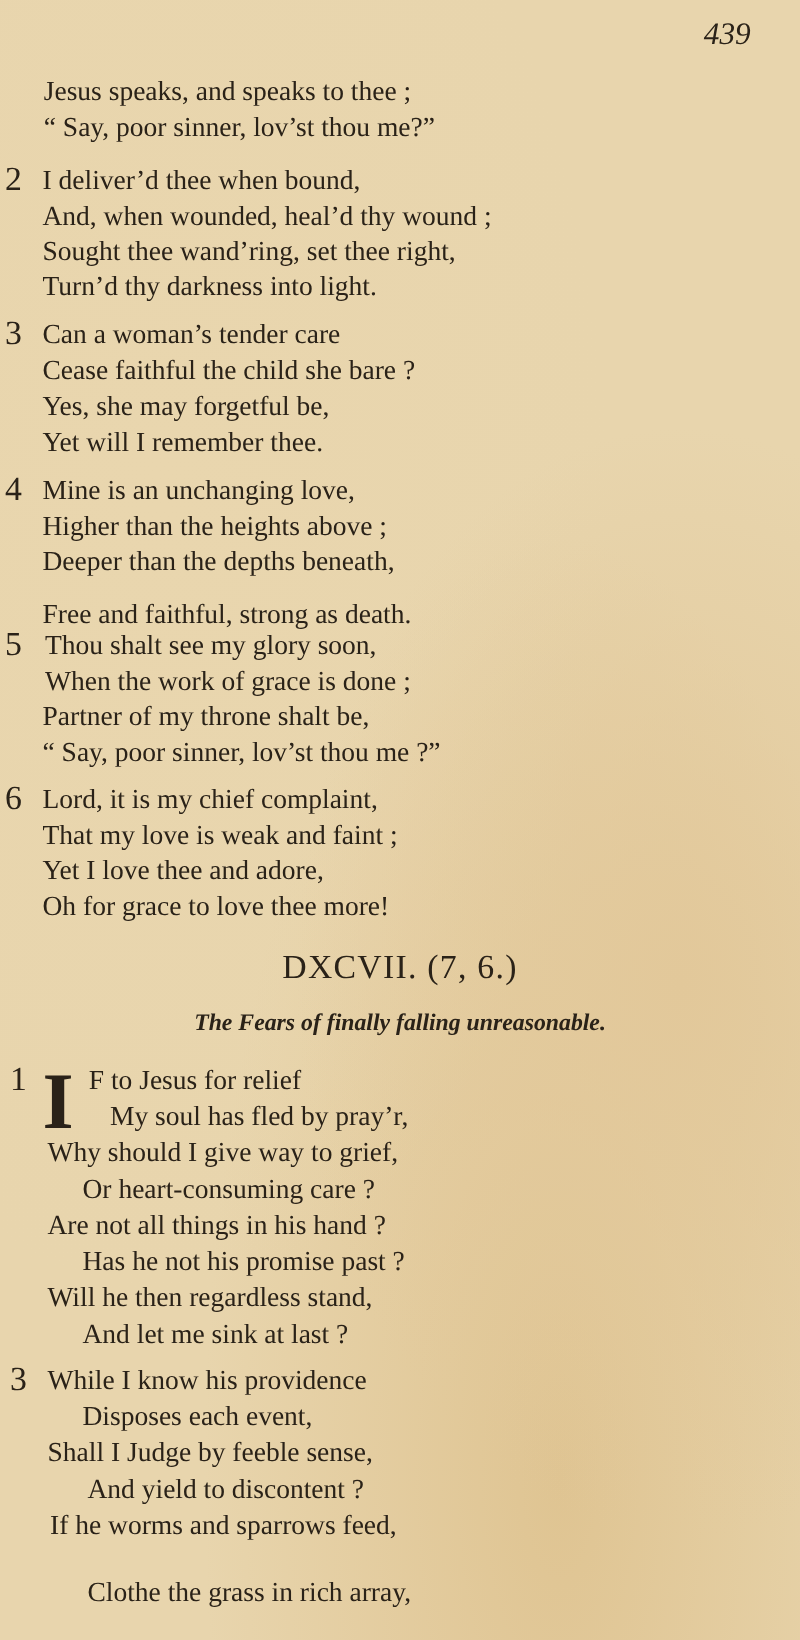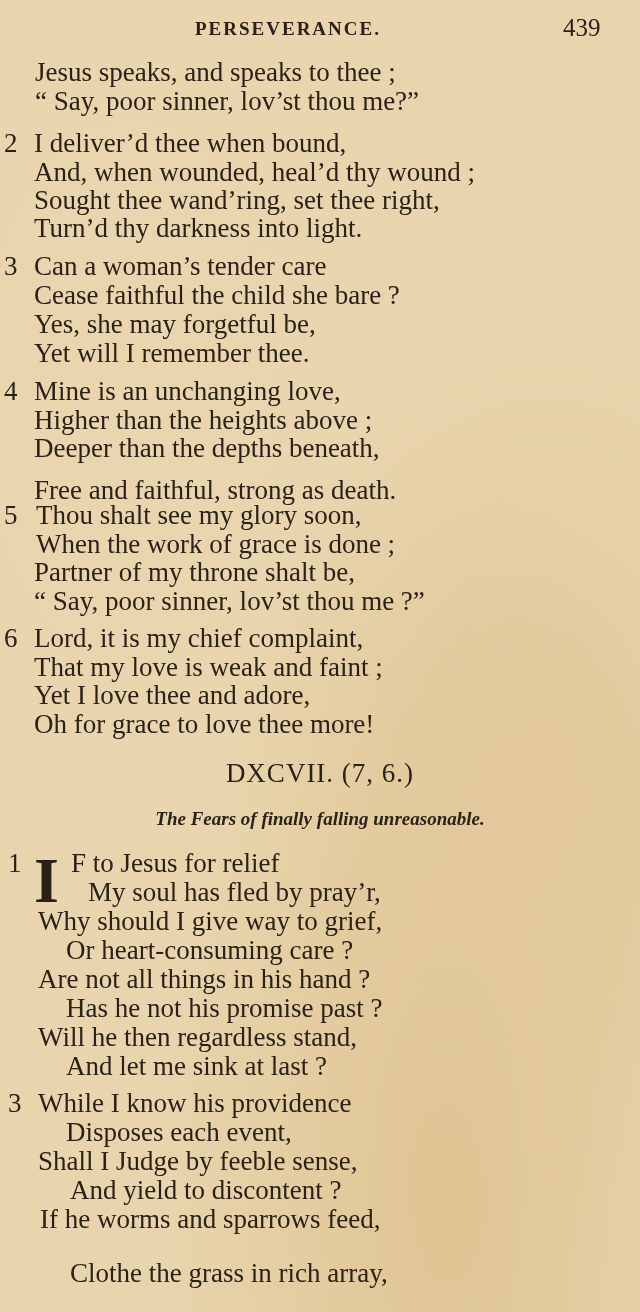--- a/index.html
+++ b/index.html
@@ -15,44 +15,43 @@
   }
   .page { position:absolute; left:0; top:0; width:640px; height:1312px; }
   .running-head {
     position:absolute; top:14px; left:0; width:640px; height:30px;
   }
   .running-title {
     position:absolute; left:195px; top:4px;
     font-size:19px; letter-spacing:2px; font-weight:bold;
   }
   .page-number {
-    position:absolute; left:563px; top:0px; font-size:25px;
+    position:absolute; left:563px; top:0px; font-size:25px;font-style:italic;
   }
   .line {
-    position:absolute; font-size:27px; white-space:nowrap; line-height:29px;
+    position:absolute; font-size:22px; white-space:nowrap; line-height:29px;
   }
   .vnum { position:absolute; font-size:27px; line-height:29px; }
   .hymn-number {
     position:absolute; top:758px; left:0; width:640px; text-align:center;
     font-size:27px; letter-spacing:1px;
   }
   .hymn-subtitle {
     position:absolute; top:808px; left:0; width:640px; text-align:center;
     font-size:19px; font-style:italic; font-weight:bold;
   }
   .dropcap {
     position:absolute; left:34px; top:851px; font-size:64px; line-height:60px; font-weight:bold;
   }
 </style>
 </head>
 <body>
 
 <div class="page">
   <div class="running-head">
-    <span class="running-title">PERSEVERANCE.</span>
     <span class="page-number">439</span>
   </div>
 
   <div class="line" style="left:35px;top:58px">Jesus speaks, and speaks to thee ;</div>
   <div class="line" style="left:35px;top:87px">“ Say, poor sinner, lov’st thou me?”</div>
 
   <div class="vnum" style="left:4px;top:129px">2</div>
   <div class="line" style="left:34px;top:129px">I deliver’d thee when bound,</div>
   <div class="line" style="left:34px;top:158px">And, when wounded, heal’d thy wound ;</div>
   <div class="line" style="left:34px;top:186px">Sought thee wand’ring, set thee right,</div>

